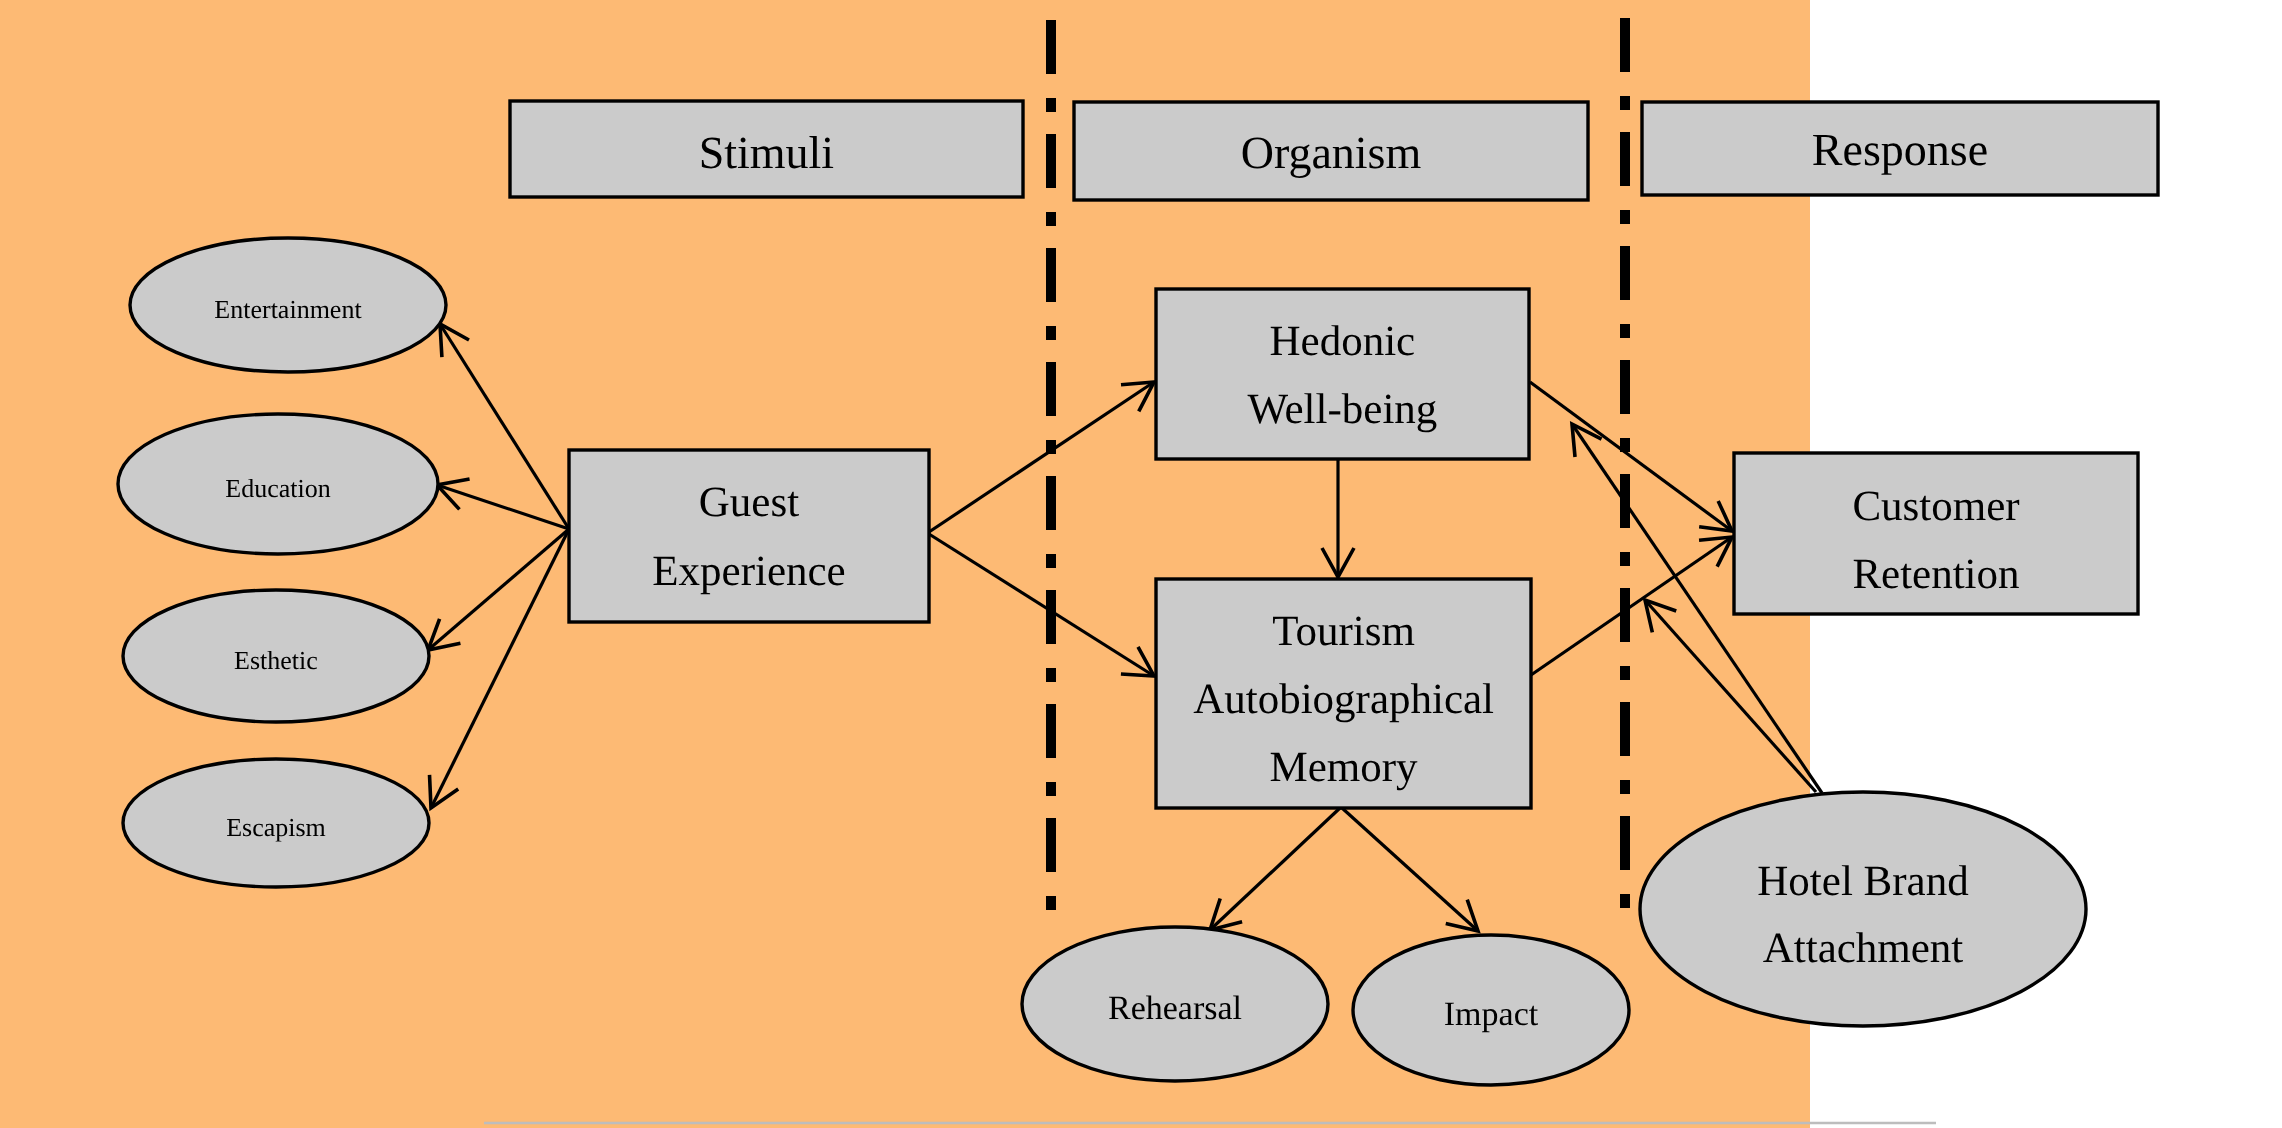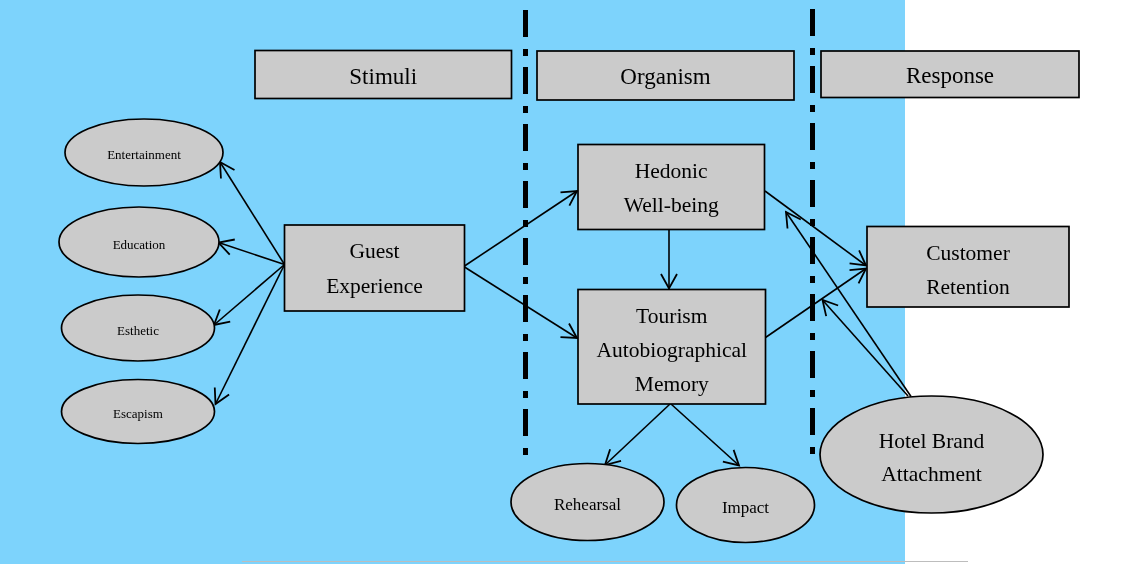--- a/index.html
+++ b/index.html
@@ -7,21 +7,21 @@
     padding: 0;
     background: #ffffff;
     width: 1141px;
     height: 564px;
     overflow: hidden;
   }
   .diagram-stage {
     position: relative;
     width: 905px;
     height: 564px;
-    background: #7dd3fc;
+    background: #fdba74;
     text-decoration: underline;
   }
   svg.diagram {
     display: block;
     font-family: "Liberation Serif", "DejaVu Serif", serif;
   }
   .shape {
     fill: #cbcbcb;
     stroke: #000000;
     stroke-width: 1.7;

